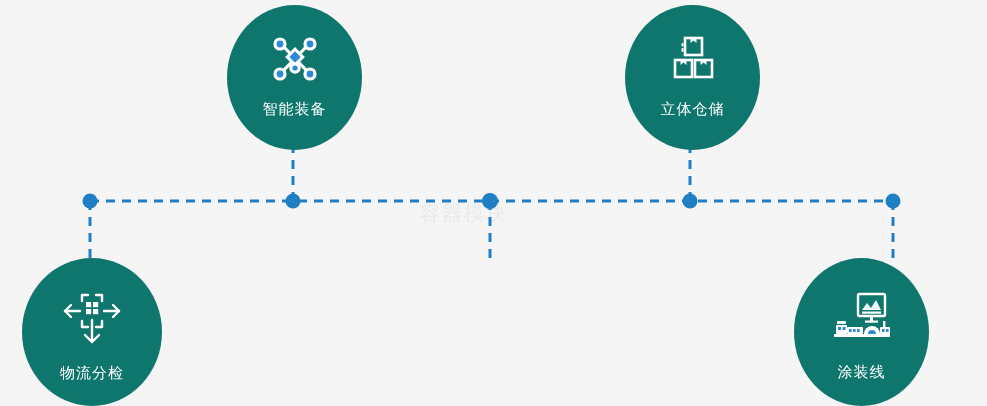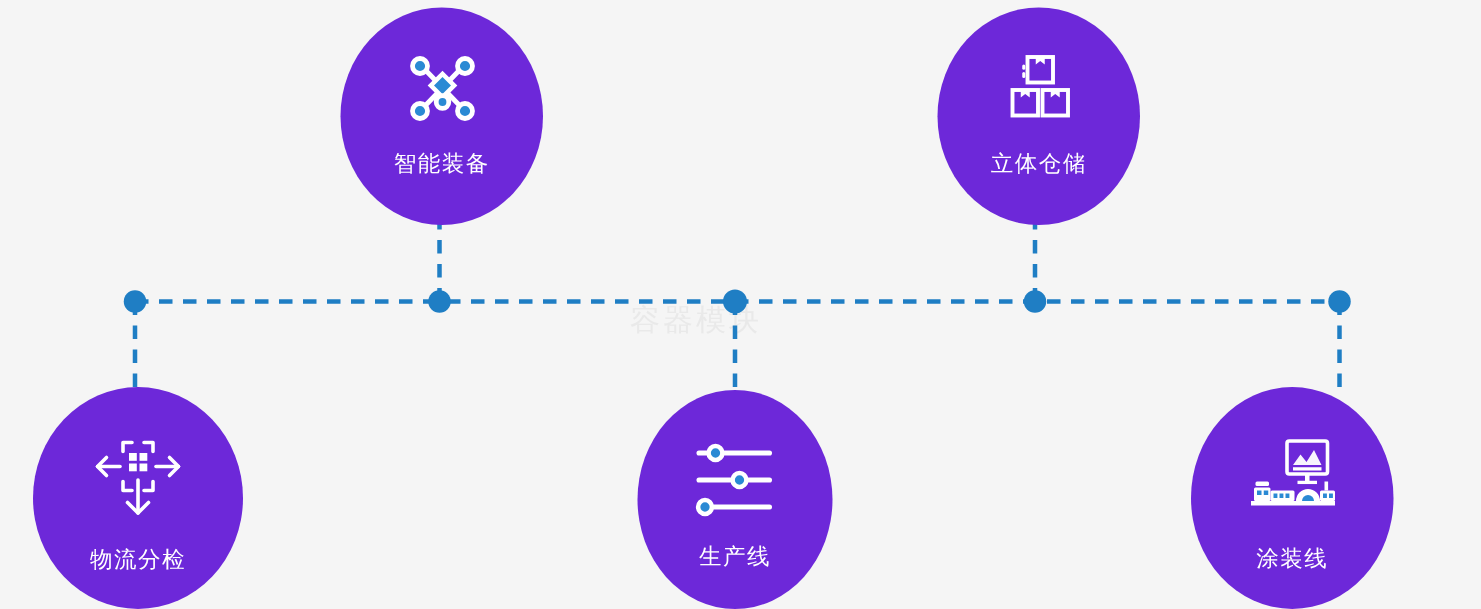--- a/index.html
+++ b/index.html
@@ -38,21 +38,21 @@
     left: 0;
     top: 0;
     width: 987px;
     height: 406px;
   }
 
   
   .node {
     position: absolute;
     border-radius: 50%;
-    background: #6d28d9;
+    background: #0f766e;
     display: flex;
     flex-direction: column;
     align-items: center;
     justify-content: center;
   }
   .node-icon {
     display: flex;
     align-items: center;
     justify-content: center;
   }
@@ -188,37 +188,20 @@
           <rect x="25" y="12" width="5.2" height="5.2"></rect>
           <rect x="32" y="12" width="5.2" height="5.2"></rect>
           <rect x="25" y="19" width="5.2" height="5.2"></rect>
           <rect x="32" y="19" width="5.2" height="5.2"></rect>
         </g>
       </svg>
     </div>
     <div class="node-label">物流分检</div>
   </div>
 
-  <div class="node" id="node-production-line">
-    <div class="node-icon">
-      <svg width="58" height="52" viewBox="0 0 58 52" xmlns="http://www.w3.org/2000/svg">
-        <g stroke="#ffffff" stroke-width="3.4" stroke-linecap="round">
-          <line x1="5" y1="8" x2="52" y2="8"></line>
-          <line x1="5" y1="26" x2="52" y2="26"></line>
-          <line x1="5" y1="44" x2="52" y2="44"></line>
-        </g>
-        <g stroke="#ffffff" stroke-width="3" fill="#2a8ad4">
-          <circle cx="16" cy="8" r="4.6"></circle>
-          <circle cx="32" cy="26" r="4.6"></circle>
-          <circle cx="9" cy="44" r="4.6"></circle>
-        </g>
-      </svg>
-    </div>
-    <div class="node-label">生产线</div>
-  </div>
 
   <div class="node" id="node-coating-line">
     <div class="node-icon">
       <svg width="68" height="56" viewBox="0 0 68 56" xmlns="http://www.w3.org/2000/svg">
 
         <g stroke="#ffffff" stroke-width="2.4" fill="none">
           <rect x="30" y="3" width="27" height="22" rx="1.5"></rect>
         </g>
 
         <g fill="#ffffff">

